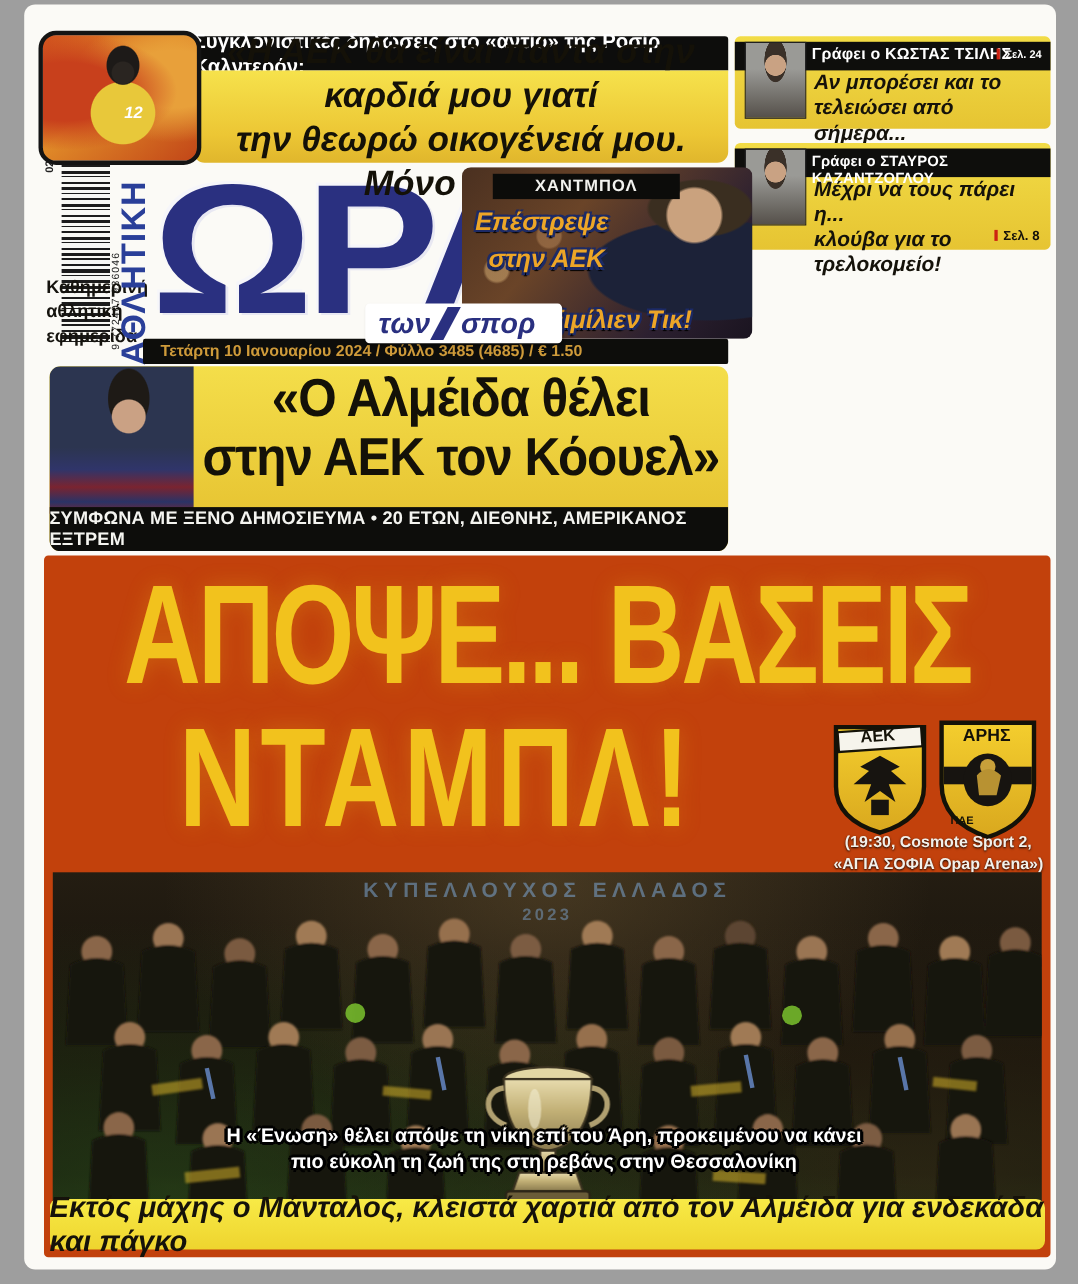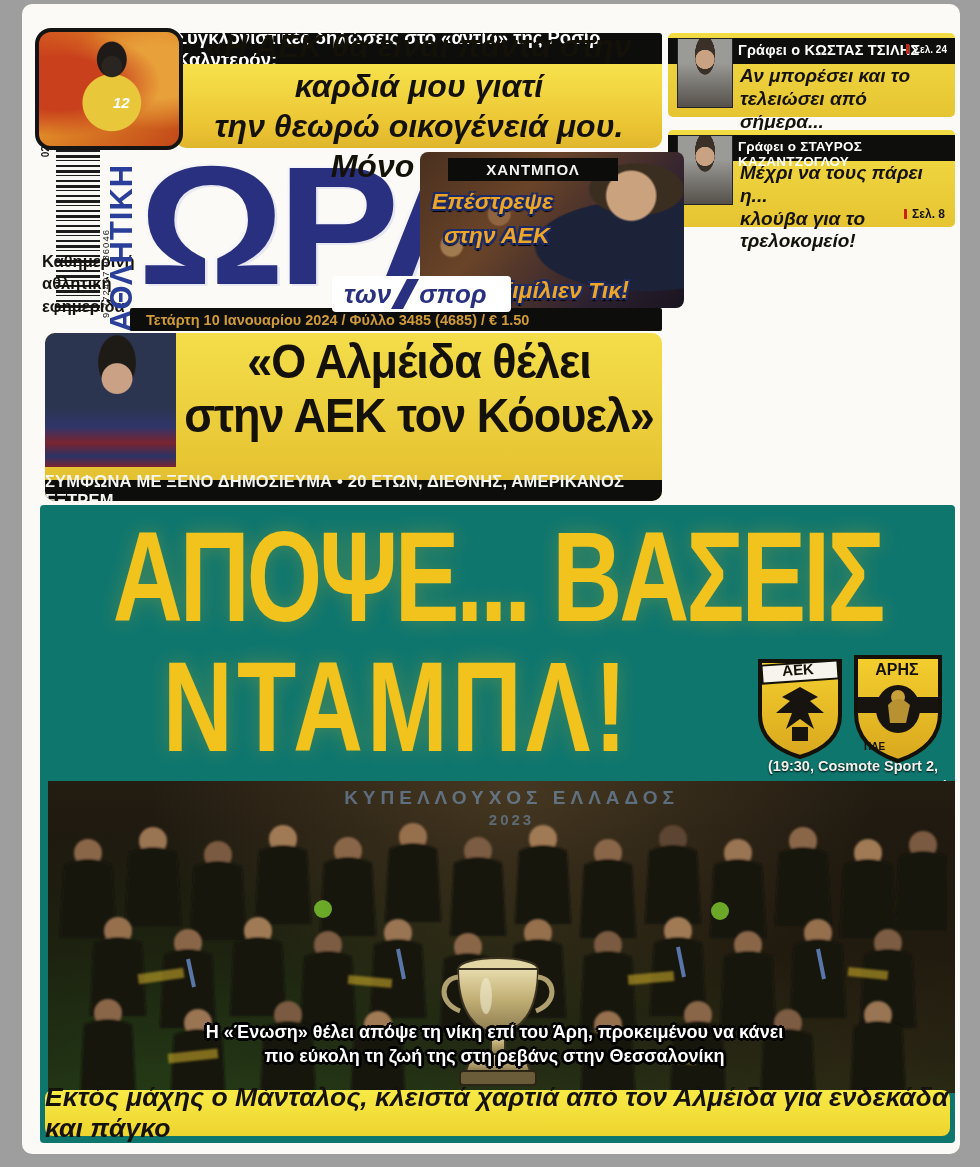--- a/index.html
+++ b/index.html
@@ -85,40 +85,40 @@
   
   .transfer{left:45px;top:333px;width:617px;height:168px;background:linear-gradient(#f4de4a,#e8c634 75%,#dcba2c);
     border-radius:10px;z-index:2;overflow:hidden;}
   .transfer .pic{position:absolute;left:0;top:0;width:131px;height:134px;
     background:
       radial-gradient(circle at 55% 34%,#caa184 13%,transparent 14%),
       radial-gradient(ellipse at 55% 22%,#1e1a16 18%,transparent 19%),
       linear-gradient(180deg,#2c3550 55%,#30356a 70%,#7a2430 82%,#2a3366 92%,#7a2430);}
   .transfer h1{position:absolute;left:131px;top:2px;width:486px;margin:0;color:#141108;font-size:45px;line-height:1.12;
     text-align:center;font-weight:bold;letter-spacing:-1px;transform:scaleY(1.08);transform-origin:top center;}
-  .transfer .sub{position:absolute;left:0;bottom:0;width:100%;height:21px;background:#0d0d0b;color:#f4f4f0;
+  .transfer .sub{position:absolute;left:0;bottom:0;width:100%;height:40px;background:#0d0d0b;color:#f4f4f0;
     font-size:16.5px;font-weight:bold;display:flex;align-items:center;justify-content:center;letter-spacing:.2px;}
 
   
-  .main{left:40px;top:505px;width:915px;height:638px;background:#0f766e;z-index:1;border-radius:4px;overflow:hidden;}
+  .main{left:40px;top:505px;width:915px;height:638px;background:#c2410c;z-index:1;border-radius:4px;overflow:hidden;}
   .head1{position:absolute;left:0;top:8px;width:100%;text-align:center;color:#f2c21d;font-size:97px;font-weight:bold;
     letter-spacing:-3px;line-height:1;transform:scaleY(1.32);transform-origin:top center;
     text-shadow:0 0 18px rgba(242,194,29,.25);}
   .head2{position:absolute;left:0;top:138px;width:78%;text-align:center;color:#f2c21d;font-size:97px;font-weight:bold;
     letter-spacing:4px;line-height:1;transform:scaleY(1.32);transform-origin:top center;
     text-shadow:0 0 18px rgba(242,194,29,.25);}
   .crests{position:absolute;left:712px;top:148px;width:200px;height:112px;}
   .minfo{position:absolute;left:688px;top:252px;width:250px;color:#f2f0ea;font-size:14.5px;font-weight:bold;
     text-align:center;line-height:1.35;text-shadow:0 1px 2px #000;}
-  .photo{position:absolute;left:8px;top:276px;width:899px;height:312px;
+  .photo{position:absolute;left:8px;top:288px;width:899px;height:312px;
     background:
       radial-gradient(ellipse at 50% 4%,rgba(150,120,70,.30),transparent 55%),
       radial-gradient(ellipse at 12% 92%,rgba(52,82,30,.55),transparent 60%),
       radial-gradient(ellipse at 88% 90%,rgba(70,56,28,.5),transparent 60%),
-      linear-gradient(#241d12,#14100a 55%,#0e120a 88%,#14200e); padding-left: 28px;}
+      linear-gradient(#241d12,#14100a 55%,#0e120a 88%,#14200e);}
   .pbanner{position:absolute;left:0;top:6px;width:100%;text-align:center;color:rgba(130,175,225,.5);
     font-size:19px;font-weight:bold;letter-spacing:5px;}
   .pbanner2{position:absolute;left:0;top:30px;width:100%;text-align:center;color:rgba(130,175,225,.45);
     font-size:15px;font-weight:bold;letter-spacing:3px;}
   .caption{position:absolute;left:7px;top:515px;width:895px;text-align:center;color:#fff;font-size:18px;
     font-weight:bold;line-height:1.35;z-index:5;
     text-shadow:-2px -2px 0 #000,2px -2px 0 #000,-2px 2px 0 #000,2px 2px 0 #000,0 3px 0 #000,0 -3px 0 #000,3px 0 0 #000,-3px 0 0 #000;}
   .fstrip{position:absolute;left:5px;top:585px;width:905px;height:46px;background:linear-gradient(#f8ea46,#eed42e);
     color:#15120a;font-size:26.5px;font-weight:bold;font-style:italic;display:flex;align-items:center;justify-content:center;
     border-radius:8px;z-index:6;}

